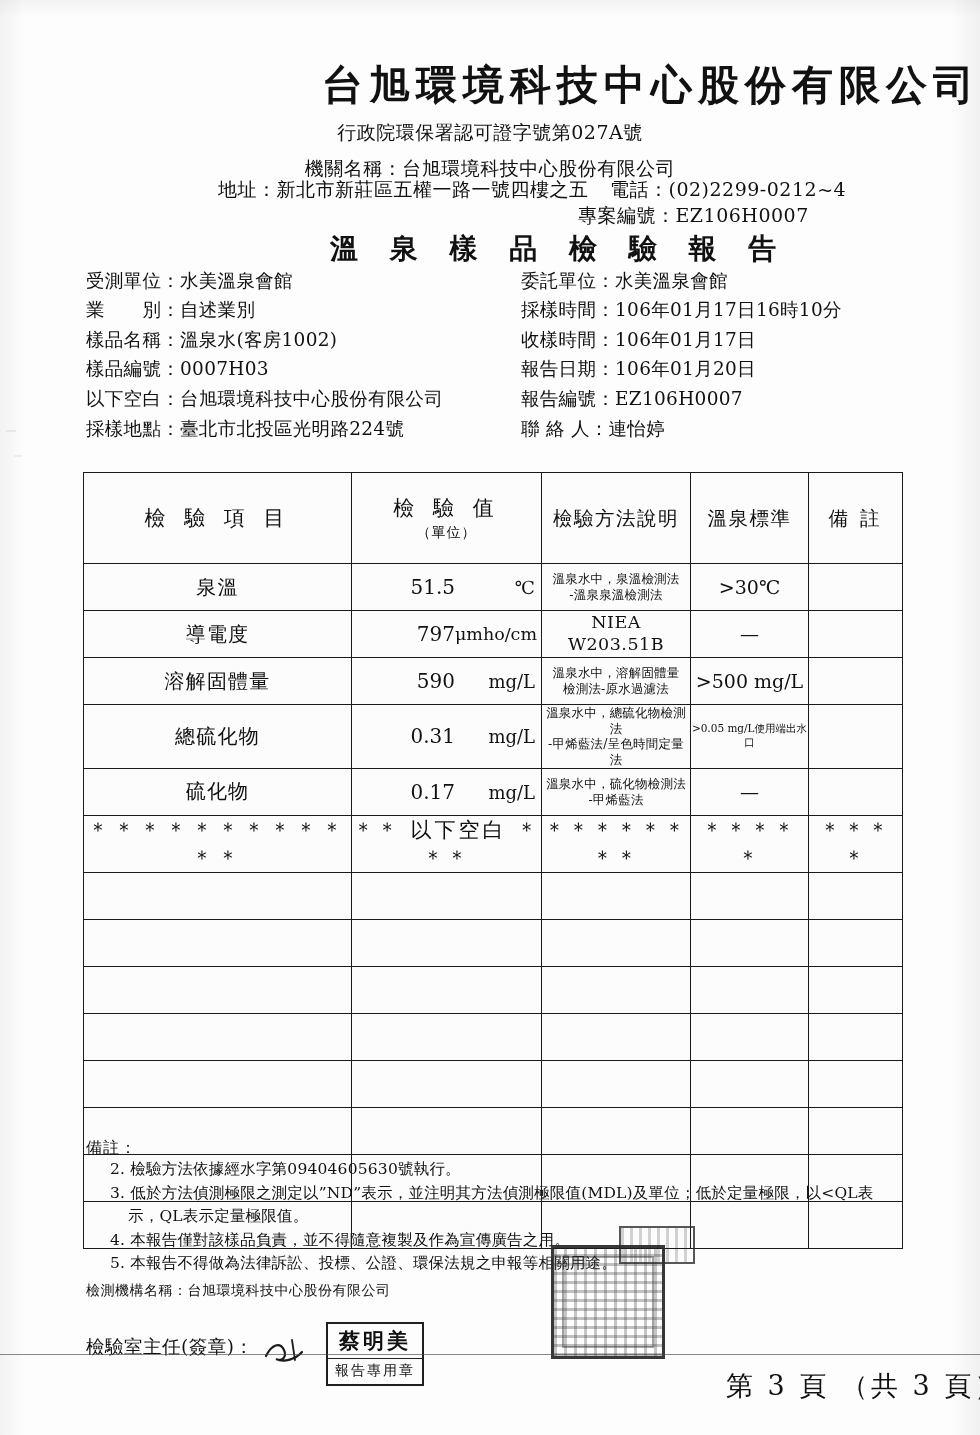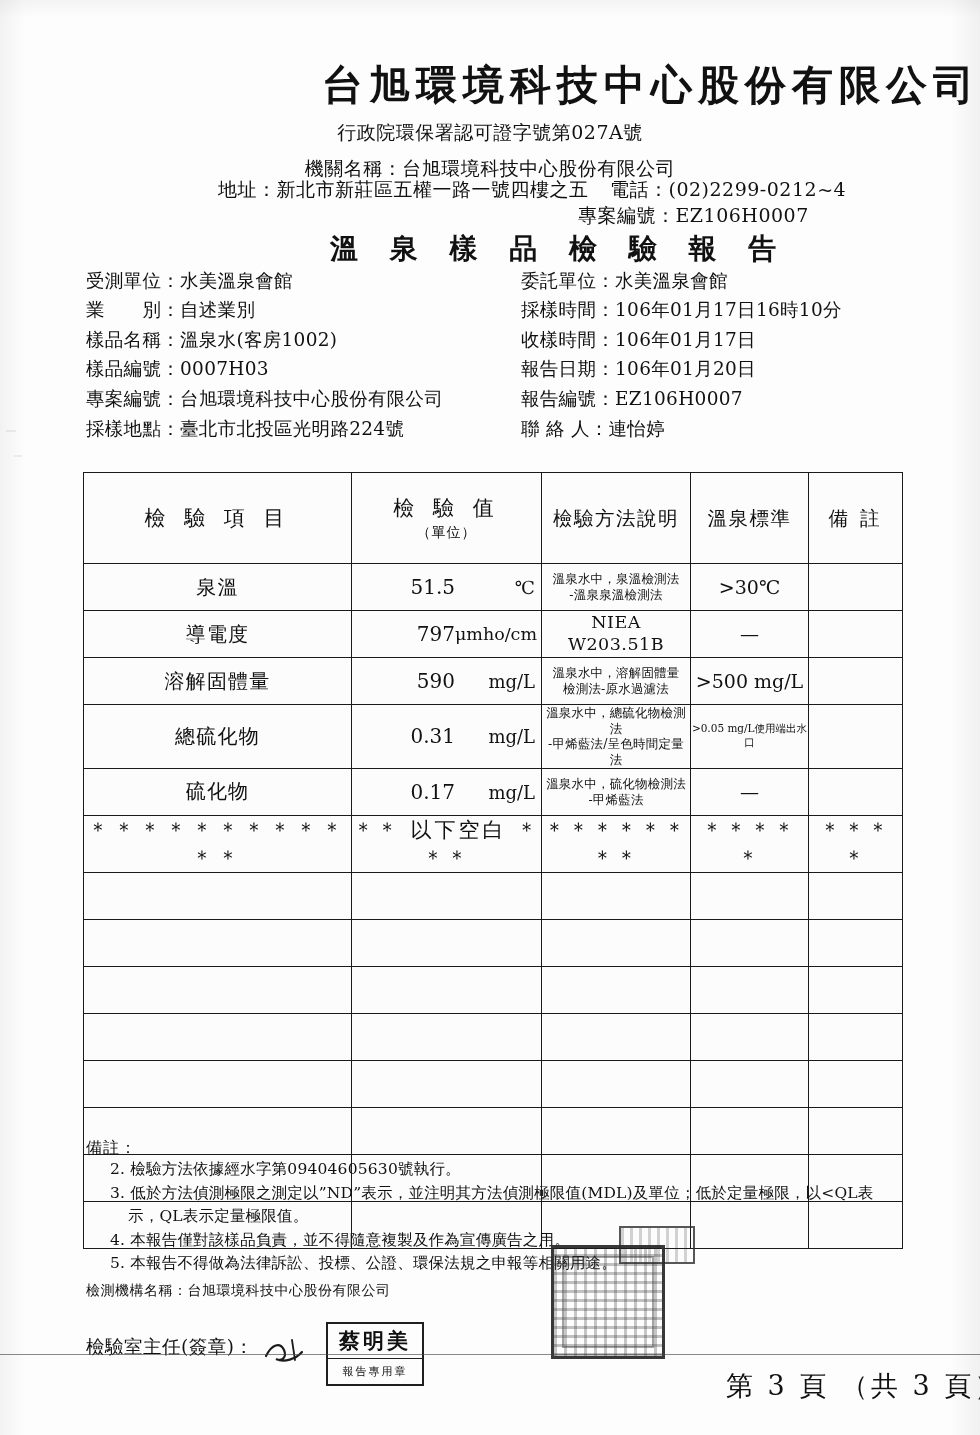--- a/index.html
+++ b/index.html
@@ -127,21 +127,21 @@
     background:#fdfdfd;
     display:flex;flex-direction:column;
   }
   .name-stamp .n{
     flex:1.35;display:flex;align-items:center;justify-content:center;
     font-size:21px;letter-spacing:3px;font-weight:700;
     border-bottom:1.6px solid #1f1f1f;
   }
   .name-stamp .s{
     flex:1;display:flex;align-items:center;justify-content:center;
-    font-size:11px;letter-spacing:2px;
+    font-size:14px;letter-spacing:2px;
   }
   .signature{
     position:absolute;left:262px;top:1334px;width:70px;height:34px;
   }
   .mini-seal{
     position:absolute;left:619px;top:1226px;width:72px;height:34px;
     border:2px solid #2e2e2e;opacity:.8;
     background:repeating-linear-gradient(90deg, rgba(40,40,40,.25) 0 3px, rgba(255,255,255,0) 3px 9px);
   }
 </style>
@@ -157,21 +157,21 @@
 <div class="hdr-line org-name">機關名稱：台旭環境科技中心股份有限公司</div>
 <div class="hdr-line addr">地址：新北市新莊區五權一路一號四樓之五</div>
 <div class="hdr-line tel">電話：(02)2299-0212~4</div>
 <div class="hdr-line proj">專案編號：EZ106H0007</div>
 <div class="report-title">溫 泉 樣 品 檢 驗 報 告</div>
 
 <div class="meta meta-l ml0">受測單位：水美溫泉會館</div>
 <div class="meta meta-l ml1">業　　別：自述業別</div>
 <div class="meta meta-l ml2">樣品名稱：溫泉水(客房1002)</div>
 <div class="meta meta-l ml3">樣品編號：0007H03</div>
-<div class="meta meta-l ml4">專案編號：台旭環境科技中心股份有限公司</div>
+<div class="meta meta-l ml4">以下空白：台旭環境科技中心股份有限公司</div>
 <div class="meta meta-l ml5">採樣地點：臺北市北投區光明路224號</div>
 
 <div class="meta meta-r mr0">委託單位：水美溫泉會館</div>
 <div class="meta meta-r mr1">採樣時間：106年01月17日16時10分</div>
 <div class="meta meta-r mr2">收樣時間：106年01月17日</div>
 <div class="meta meta-r mr3">報告日期：106年01月20日</div>
 <div class="meta meta-r mr4">報告編號：EZ106H0007</div>
 <div class="meta meta-r mr5">聯 絡 人：連怡婷</div>
 
 <table class="main">

